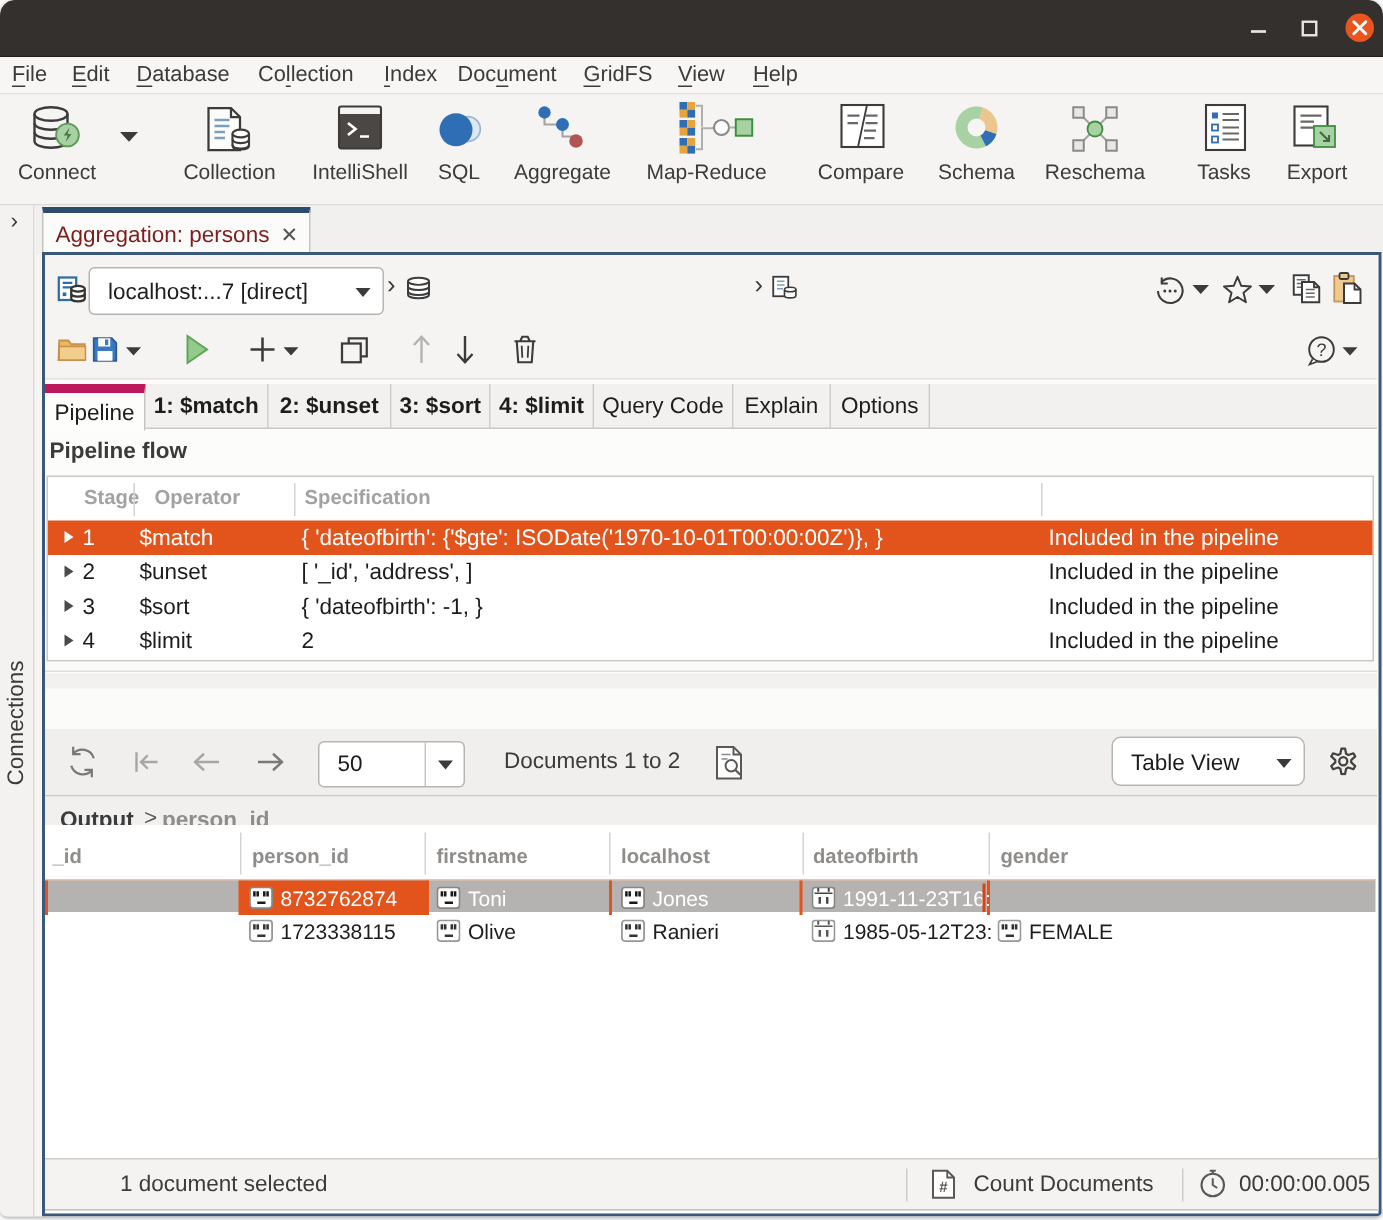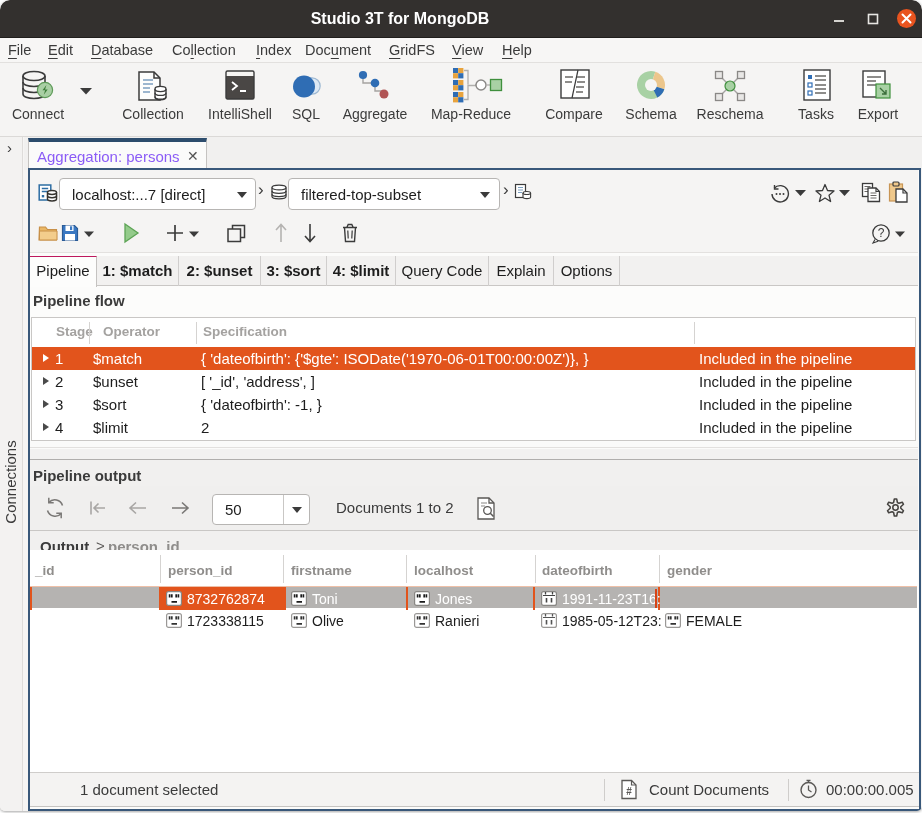--- a/index.html
+++ b/index.html
@@ -21,37 +21,37 @@
 .tb-label { position:absolute; top:43px; font-size:14px; color:#3b3b3b; text-align:center; transform:translateX(-50%); white-space:nowrap; }
 .tb-icon { position:absolute; top:6px; transform:translateX(-50%); }
 
 #sidebar { left:0; top:137px; width:23px; height:674px; background:#f3f2f1; border-right:1px solid #dedcda; }
 #sb-arrow { left:7px; top:139px; font-size:15px; color:#3b3b3b; }
 #sb-conn { left:-44px; top:473px; width:110px; height:18px; transform:rotate(-90deg); font-size:15px; color:#3b3b3b; text-align:center; }
 
 #tabstrip { left:24px; top:137px; width:898px; height:33px; background:#f1f0ef; }
 #tab1 { left:4px; top:1px; width:179px; height:32px; background:#fbfbfa; border:1px solid #c5c3c1; border-bottom:none;
   border-top:4px solid #2d4d6d; }
-#tab1-text { left:8px; top:6px; font-size:15px; color:#8b5cf6; position:absolute; }
+#tab1-text { left:8px; top:6px; font-size:15px; color:#7f1d1d; position:absolute; }
 #tab1-x { left:158px; top:6px; font-size:14px; color:#555; position:absolute; }
 
 #pane { left:28px; top:168px; width:893px; height:643px; background:#fbfbfa; border:2px solid #39587a; border-top:2px solid #39587a; }
 
 #connbar { left:0px; top:0px; width:888px; height:44px; background:#f5f4f3; }
 .dd { position:absolute; height:32px; background:#ffffff; border:1px solid #b7b5b3; border-radius:4px; font-size:15px; color:#1d1d1d; }
 .dd .txt { position:absolute; left:12px; top:7px; }
 .dd .arr { position:absolute; top:13px; width:0; height:0; border-left:5px solid transparent; border-right:5px solid transparent; border-top:6px solid #3b3b3b; }
 .chev { position:absolute; font-size:17px; color:#3b3b3b; font-family:"Liberation Sans",sans-serif; }
 #toolbar2 { left:0px; top:44px; width:888px; height:39px; background:#f5f4f3; border-bottom:1px solid #e3e1df; }
 
 #stagetabs { left:0px; top:86px; width:888px; height:30px; background:#f2f1f0; border-bottom:1px solid #c9c7c5; }
 .stab { position:absolute; top:0; height:30px; line-height:29px; font-size:15px; color:#1d1d1d; text-align:center; border-right:1px solid #d0cecd; }
 .stab.b { font-weight:bold; }
 #stab-active { position:absolute; left:0; top:0; width:67px; height:31px; z-index:2; line-height:28px; text-align:center; background:#ffffff;
-  border-top:1px solid #be185d; border-right:1px solid #c5c3c1; font-size:15px; color:#1d1d1d; background:#fdfdfc; }
+  border-top:6px solid #be185d; border-right:1px solid #c5c3c1; font-size:15px; color:#1d1d1d; background:#fdfdfc; }
 
 #pflow { left:0px; top:116px; width:888px; height:126px; background:#fcfcfb; }
 #pflow-label { position:absolute; left:3px; top:6px; font-weight:bold; font-size:15px; color:#3b3b3b; }
 #ptable { position:absolute; left:1px; top:31px; width:885px; height:124px; border:1px solid #c9c7c5; background:#ffffff; }
 .ph { position:absolute; top:6px; font-size:13.5px; font-weight:bold; color:#a4a2a0; }
 .prow { position:absolute; left:0; width:883px; height:23px; font-size:15px; color:#1d1d1d; }
 .prow .tri { position:absolute; left:11px; top:7px; width:0; height:0; border-top:4.5px solid transparent; border-bottom:4.5px solid transparent; border-left:6px solid #4a4a4a; }
 .prow .num { position:absolute; left:23px; top:3px; }
 .prow .op { position:absolute; left:61px; top:3px; }
 .prow .spec { position:absolute; left:169px; top:3px; }
@@ -69,21 +69,20 @@
 #otable { left:0px; top:380px; width:888px; height:254px; background:#ffffff; }
 .oh { position:absolute; top:13px; font-size:13.5px; font-weight:bold; color:#8f8d8b; }
 .osep { position:absolute; top:5px; width:1px; height:28px; background:#d5d3d1; }
 .orow { position:absolute; left:0; width:887px; height:24px; font-size:14px;text-align:right; }
 #statusbar { left:0px; top:602px; width:889px; height:35px; background:#f4f3f2; border-top:1px solid #cfcdcb; border-bottom:1px solid #c5c3c1; font-size:15px; color:#3b3b3b; }
 </style>
 </head>
 <body>
 <div id="win">
   <div id="titlebar" class="abs">
-    <div id="title" class="abs">Studio 3T for MongoDB</div>
     <svg class="abs" style="left:830px; top:0" width="18" height="38">
         <line x1="4" y1="21" x2="14" y2="21" stroke="#e8e6e3" stroke-width="1.8"></line>
       </svg>
     <svg class="abs" style="left:864px; top:0" width="18" height="38">
         <rect x="4.5" y="14.5" width="9" height="9" fill="none" stroke="#e8e6e3" stroke-width="1.6"></rect>
       </svg>
     <div id="btn-close" class="abs"></div>
     <svg class="abs" style="left:897px; top:9px" width="19" height="19">
         <path d="M5.5 5.5 L13.5 13.5 M13.5 5.5 L5.5 13.5" stroke="#ffffff" stroke-width="2" stroke-linecap="round"></path>
       </svg>
@@ -245,24 +244,20 @@
           <span class="arr" style="left:177px"></span>
         </div>
       <div class="chev" style="left:228px; top:10px">›</div>
       <div class="abs" style="left:240px; top:13px">
         <svg width="18" height="18" viewBox="0 0 18 18">
           <path d="M2 4.5 v9 c0 1.4 3.1 2.3 7 2.3 s7 -.9 7 -2.3 v-9" fill="#ffffff" stroke="#3b3b3b" stroke-width="1.3"></path>
           <ellipse cx="9" cy="4.5" rx="7" ry="2.4" fill="#ffffff" stroke="#3b3b3b" stroke-width="1.3"></ellipse>
           <path d="M2 8 c0 1.4 3.1 2.3 7 2.3 s7 -.9 7 -2.3 M2 11.3 c0 1.4 3.1 2.3 7 2.3 s7 -.9 7 -2.3" fill="none" stroke="#3b3b3b" stroke-width="1.3"></path>
         </svg>
       </div>
-      <div class="dd" style="left:258px; top:8px; width:212px">
-          <span class="txt">filtered-top-subset</span>
-          <span class="arr" style="left:191px"></span>
-        </div>
       <div class="chev" style="left:473px; top:10px">›</div>
       <div class="abs" style="left:484px; top:13px">
         <svg width="18" height="18" viewBox="0 0 18 18">
           <rect x="1.5" y="1.5" width="10" height="13" fill="#ffffff" stroke="#3b3b3b" stroke-width="1.2"></rect>
           <path d="M4 4.5 h5 M4 7 h5 M4 9.5 h4" stroke="#7c9fc0" stroke-width="1"></path>
           <path d="M9 10 v4 c0 .9 1.7 1.6 3.8 1.6 s3.8 -.7 3.8 -1.6 v-4" fill="#ffffff" stroke="#3b3b3b" stroke-width="1.1"></path>
           <ellipse cx="12.8" cy="10" rx="3.8" ry="1.5" fill="#ffffff" stroke="#3b3b3b" stroke-width="1.1"></ellipse>
         </svg>
       </div>
       <div class="abs" style="left:740px; top:14px">
@@ -384,21 +379,21 @@
         <div class="ph" style="left:24px">Stage</div>
         <div class="osep" style="left:57px; top:4px; height:22px"></div>
         <div class="ph" style="left:71px">Operator</div>
         <div class="osep" style="left:164px; top:4px; height:22px"></div>
         <div class="ph" style="left:171px">Specification</div>
         <div class="osep" style="left:662px; top:4px; height:22px"></div>
         <div class="prow" id="prow1" style="top:29px">
           <span class="tri"></span>
             <span class="num">1</span>
             <span class="op">$match</span>
-          <span class="spec">{ 'dateofbirth': {'$gte': ISODate('1970-06-01T00:00:00Z')}, }</span>
+          <span class="spec">{ 'dateofbirth': {'$gte': ISODate('1970-10-01T00:00:00Z')}, }</span>
           <span class="inc">Included in the pipeline</span>
         </div>
         <div class="prow" style="top:52px">
           <span class="tri"></span>
             <span class="num">2</span>
             <span class="op">$unset</span>
           <span class="spec">[ '_id', 'address', ]</span>
           <span class="inc">Included in the pipeline</span>
         </div>
         <div class="prow" style="top:75px">
@@ -412,23 +407,20 @@
           <span class="tri"></span>
             <span class="num">4</span>
             <span class="op">$limit</span>
           <span class="spec">2</span>
           <span class="inc">Included in the pipeline</span>
         </div>
       </div>
     </div>
     <div id="splitter1" class="abs"></div>
     <div id="splitter2" class="abs"></div>
-    <div id="pout-band" class="abs">
-        <div id="pout-label">Pipeline output</div>
-      </div>
     <div id="pagebar" class="abs">
       <div class="abs" style="left:14px; top:11px">
         <svg width="22" height="22" viewBox="0 0 22 22">
           <path d="M18.5 8.5 A8 8 0 0 0 4.8 5.5 M3.5 13.5 A8 8 0 0 0 17.2 16.5" fill="none" stroke="#7a7876" stroke-width="1.5"></path>
           <path d="M4.8 0.8 v4.9 h4.9" fill="none" stroke="#7a7876" stroke-width="1.5"></path>
           <path d="M17.2 21.2 v-4.9 h-4.9" fill="none" stroke="#7a7876" stroke-width="1.5"></path>
         </svg>
       </div>
       <div class="abs" style="left:57px; top:13px">
         <svg width="20" height="18" viewBox="0 0 20 18">
@@ -453,20 +445,24 @@
       <div class="abs" style="left:306px; top:13px; font-size:15px; color:#3b3b3b">Documents 1 to 2</div>
       <div class="abs" style="left:446px; top:10px">
         <svg width="22" height="25" viewBox="0 0 22 25">
           <path d="M2 2 h11 l5 5 v16 h-16 z" fill="#ffffff" stroke="#5a5856" stroke-width="1.3"></path>
           <path d="M13 2 v5 h5" fill="none" stroke="#5a5856" stroke-width="1.3"></path>
           <path d="M5 7 h6 M5 10 h4" stroke="#8a8886" stroke-width="1.1"></path>
           <circle cx="11.5" cy="14.5" r="3.8" fill="none" stroke="#5a5856" stroke-width="1.3"></circle>
           <path d="M14.3 17.3 l3.2 3.2" stroke="#5a5856" stroke-width="1.5"></path>
         </svg>
       </div>
+      <div class="dd" style="left:711px; top:5px; width:129px; height:33px; border-radius:6px">
+          <span class="txt" style="top:8px">Table View</span>
+          <span class="arr" style="left:109px; top:14px"></span>
+        </div>
       <div class="abs" style="left:856px; top:12px">
         <svg width="19" height="19" viewBox="0 0 19 19">
           <path d="M7.6 4.5 L8.3 1.0 L10.7 1.0 L11.4 4.5 L12.9 5.3 L16.3 4.2 L17.5 6.3 L14.8 8.7 L14.8 10.3 L17.5 12.7 L16.3 14.8 L12.9 13.7 L11.4 14.5 L10.7 18.0 L8.3 18.0 L7.6 14.5 L6.1 13.7 L2.7 14.8 L1.5 12.7 L4.2 10.3 L4.2 8.7 L1.5 6.3 L2.7 4.2 L6.1 5.3 Z" fill="none" stroke="#44423f" stroke-width="1.5" stroke-linejoin="round"></path>
           <circle cx="9.5" cy="9.5" r="2.7" fill="none" stroke="#44423f" stroke-width="1.5"></circle>
         </svg>
       </div>
     </div>
     <div id="bcrumb" class="abs">
       <span class="abs" style="left:10px; top:7px; font-weight:bold; color:#3b3b3b">Output</span>
       <span class="abs" style="left:66px; top:6px; color:#5a5856; font-size:15px">&gt;</span>

